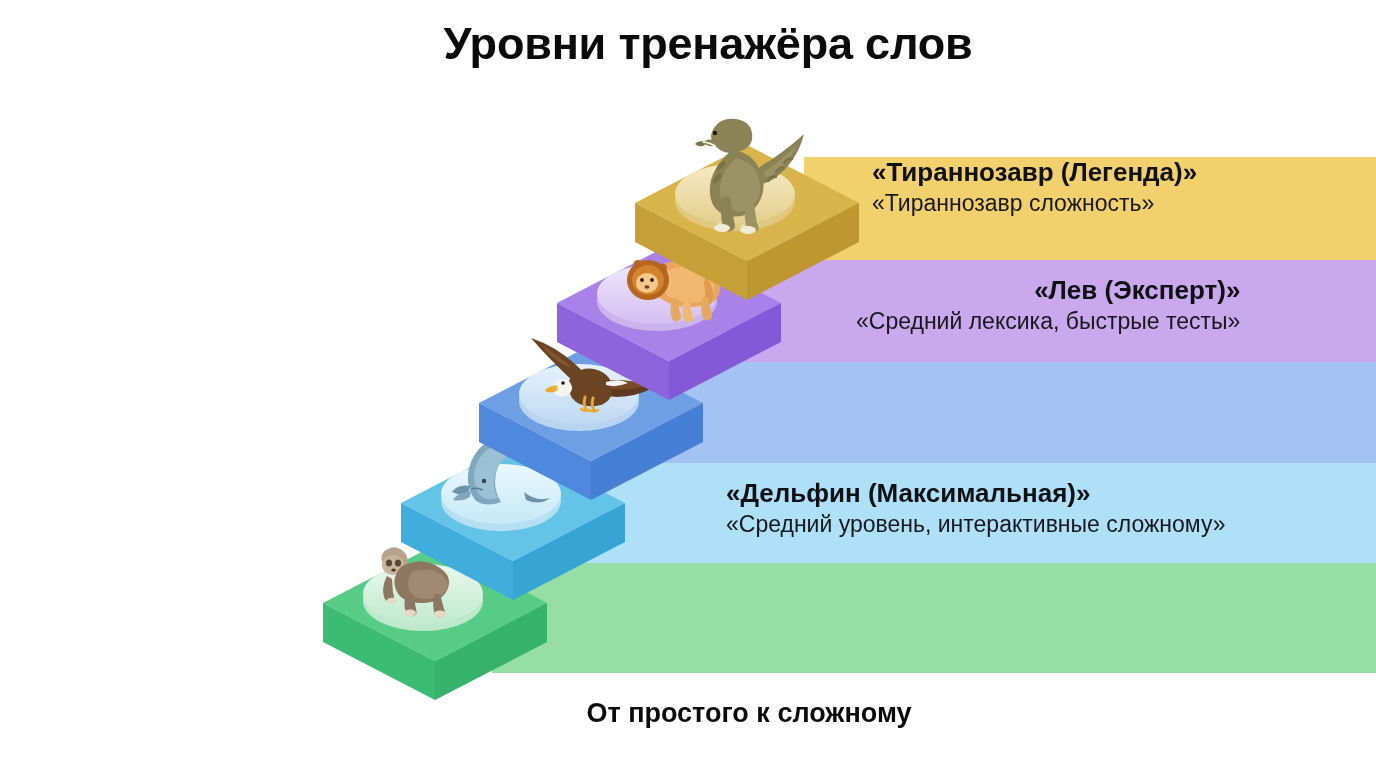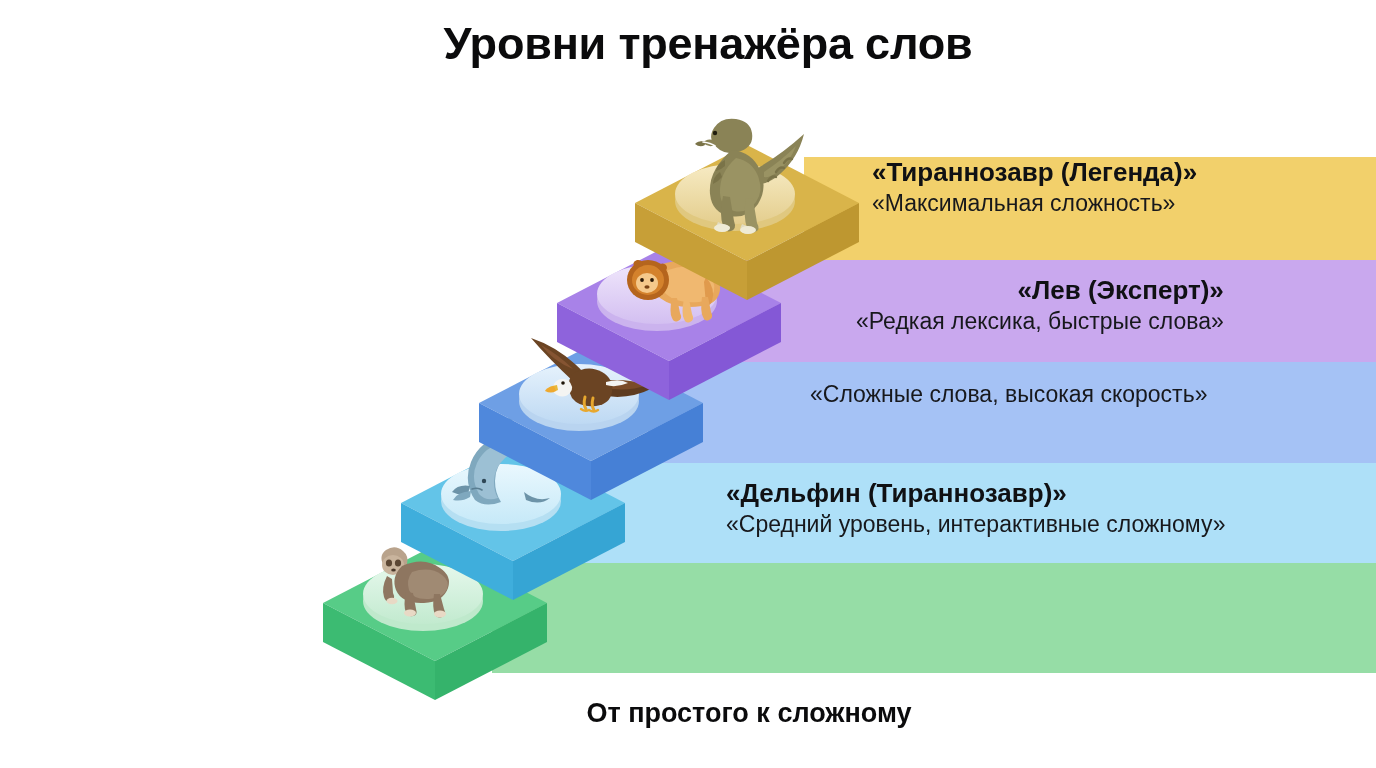--- a/index.html
+++ b/index.html
@@ -208,32 +208,31 @@
       <path d="M722 224 q-4 7 2 9 q7 2 10 -4z" fill="#E2DCC0"></path>
       <ellipse cx="702" cy="228" rx="8" ry="4" fill="#EFEBD6"></ellipse>
       <ellipse cx="728" cy="230" rx="8" ry="4" fill="#EFEBD6"></ellipse>
       <path d="M705 160 q-8 4 -9 11 q6 -2 9 -5z" fill="#7A7348"></path>
       <path d="M700 172 q-7 5 -7 12 q6 -3 9 -7z" fill="#7A7348"></path>
     </g>
   </svg>
 
   <div class="band-label" style="left:852px;top:158px;">
     <div class="band-title">«Тираннозавр (Легенда)»</div>
-    <div class="band-sub">«Максимальная сложность»</div>
+    <div class="band-sub">«Тираннозавр сложность»</div>
   </div>
 
   <div class="band-label" style="left:836px;top:276px;text-align:right;">
     <div class="band-title">«Лев (Эксперт)»</div>
-    <div class="band-sub">«Редкая лексика, быстрые слова»</div>
+    <div class="band-sub">«Средний лексика, быстрые тесты»</div>
   </div>
 
   <div class="band-label" style="left:790px;top:378px;">
-    <div class="band-sub">«Сложные слова, высокая скорость»</div>
   </div>
 
   <div class="band-label" style="left:706px;top:479px;">
-    <div class="band-title">«Дельфин (Тираннозавр)»</div>
+    <div class="band-title">«Дельфин (Максимальная)»</div>
     <div class="band-sub">«Средний уровень, интерактивные сложному»</div>
   </div>
 
 
   <div id="footer-caption">От простого к сложному</div>
 </div>
 
 </body></html>

